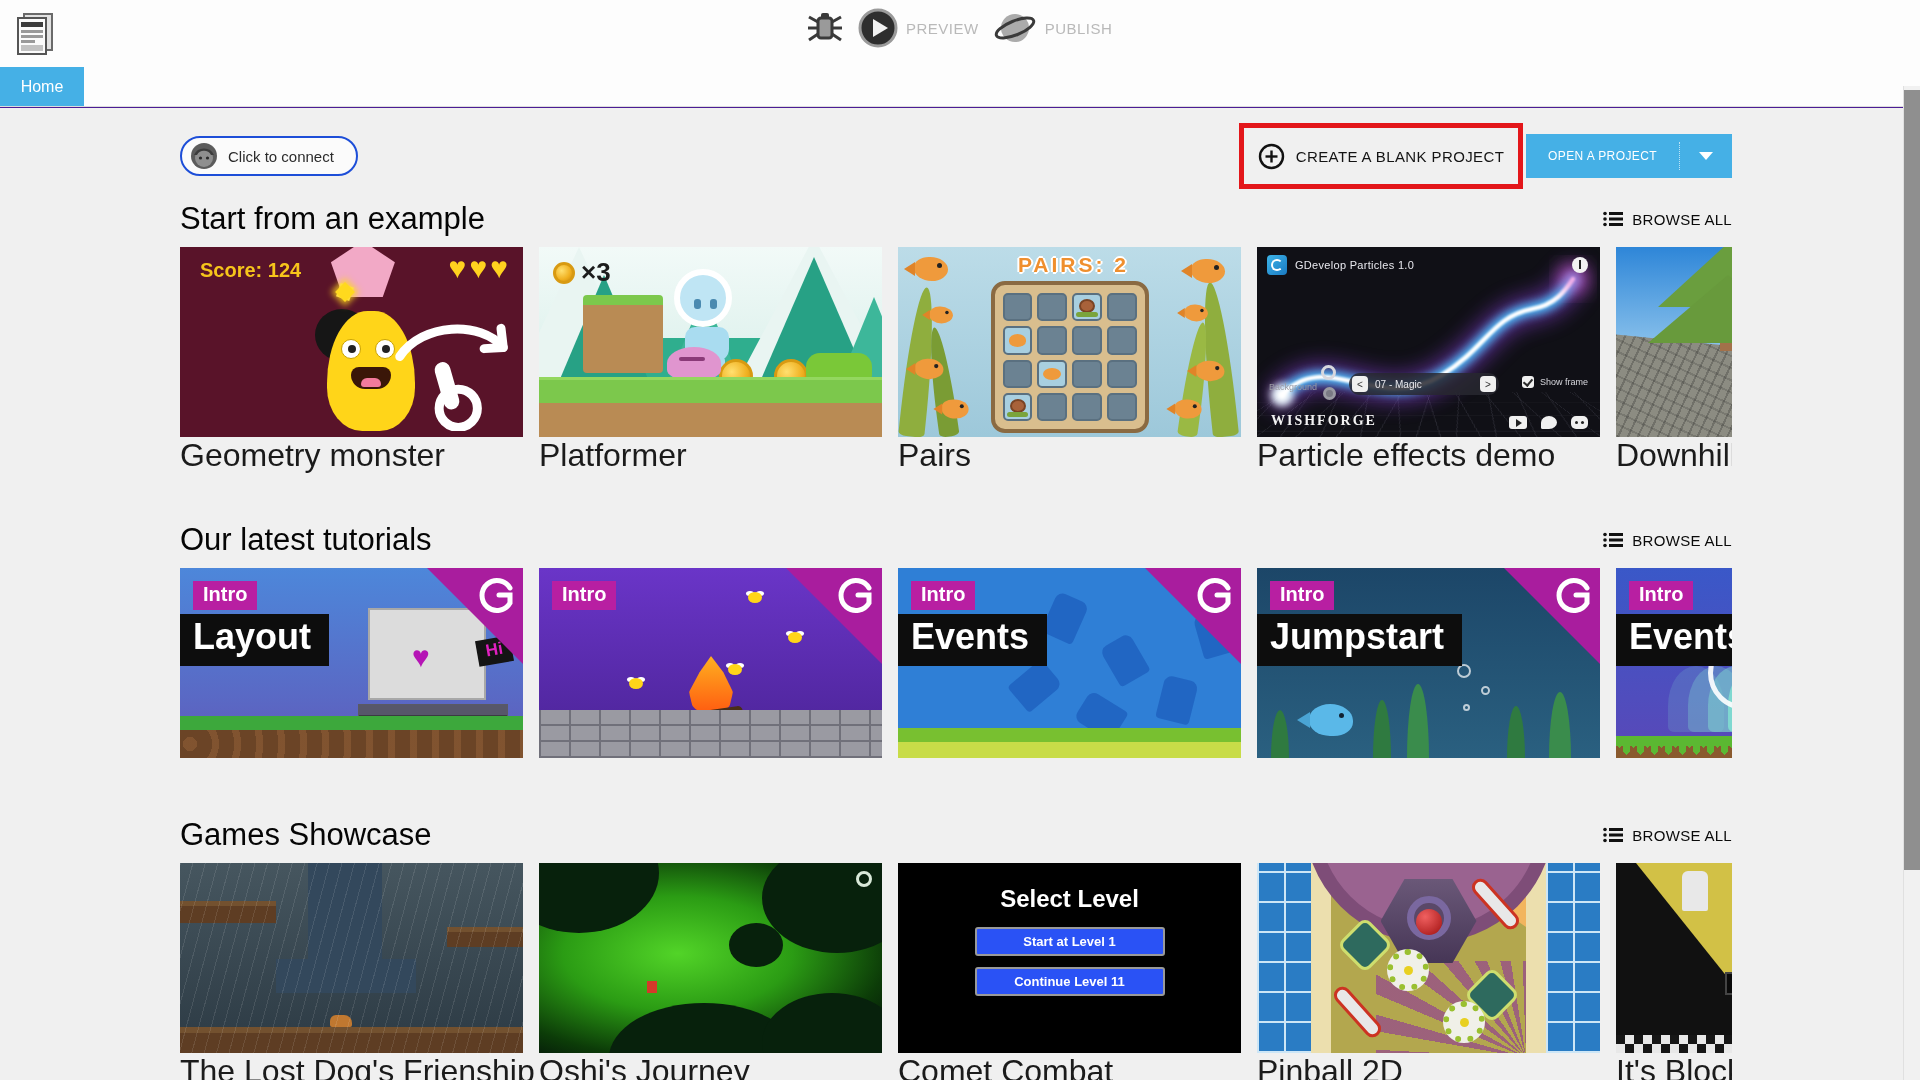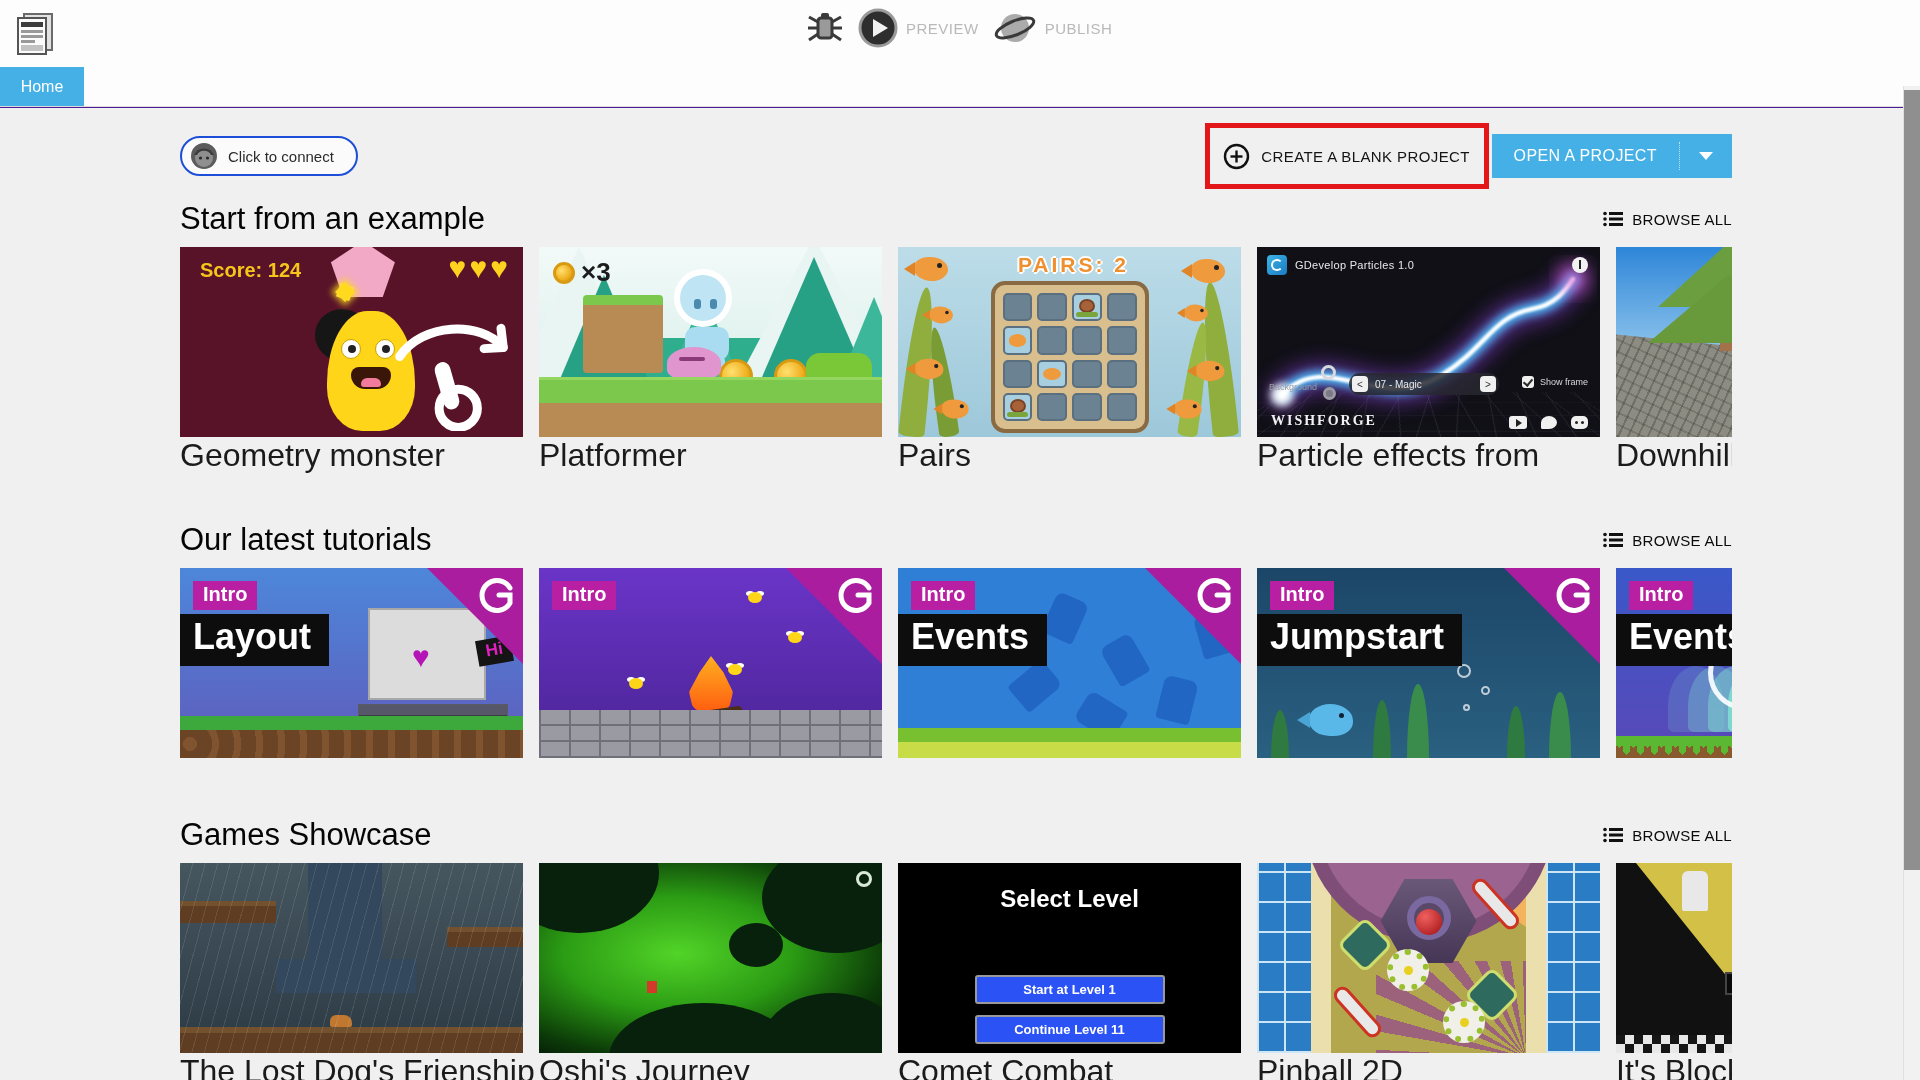--- a/index.html
+++ b/index.html
@@ -26,21 +26,21 @@
   .connect-pill { position:absolute; left:0; top:13px; height:40px; display:flex; align-items:center;
                   gap:10px; padding:0 22px 0 8px; border:2px solid #1d4ed8; border-radius:20px;
                   background:#fbfbfb; cursor:pointer; }
   .connect-label { font-size:15px; color:#2b2b2b; }
   .hero-right { position:absolute; right:0; top:0; display:flex; align-items:center; }
   .red-box { width:284px; height:66px; border:5px solid #e3161a; display:flex; align-items:center;
              justify-content:center; }
   .create-btn { display:flex; align-items:center; gap:11px; cursor:pointer; padding:6px 4px; }
   .create-label { font-size:15px; color:#141414; letter-spacing:.4px; }
   .open-btn { margin-left:3px; height:44px; display:flex; background:#45b0e6; cursor:pointer; }
-  .open-main { display:flex; align-items:center; padding:0 22px; color:#fff; font-size:16px;
+  .open-main { display:flex; align-items:center; padding:0 22px; color:#fff; font-size:12px;
                letter-spacing:.4px; }
   .open-divider { width:0; border-left:1px dotted rgba(255,255,255,.65); margin:8px 0; }
   .open-arrow { width:52px; display:flex; align-items:center; justify-content:center; }
   .caret-down { width:0; height:0; border-left:7px solid transparent; border-right:7px solid transparent;
                 border-top:8px solid #fff; }
 
   .section { position:relative; }
   .sec-head { display:flex; justify-content:space-between; align-items:center; height:44px; }
   .sec-title { font-size:31px; color:#050505; }
   .browse-all { display:flex; align-items:center; gap:9px; cursor:pointer; }
@@ -252,21 +252,21 @@
       background:radial-gradient(ellipse at 42% 48%,#52d428 0%,#2b9c14 34%,#0c3c08 62%,transparent 78%); }
   .oshi-blob { position:absolute; background:#07210c; border-radius:50%; }
   .oshi-hero { position:absolute; left:108px; top:118px; width:10px; height:12px; background:#d43a2a; }
   .oshi-timer { position:absolute; top:8px; right:10px; width:16px; height:16px;
       border:3px solid #d8e8d8; border-radius:50%; }
   .t-comet { background:#000; }
   .comet-title { position:absolute; top:22px; left:0; right:0; text-align:center; color:#fff;
       font-size:24px; font-weight:bold; }
   .comet-btn { position:absolute; left:50%; transform:translateX(-50%); width:190px; padding:5px 0;
       background:#2a52f5; border:2px solid #999; border-radius:3px; color:#fff; font-size:13px;
-      font-weight:bold; text-align:center;margin-top:48px; }
+      font-weight:bold; text-align:center; }
   .t-pin { background:#b3a74e; }
   .pin-tiles { position:absolute; top:0; bottom:0; width:54px; background:#2a7cc4;
       background-image:repeating-linear-gradient(0deg,#cde6f6 0 2px,transparent 2px 30px),
                        repeating-linear-gradient(90deg,#cde6f6 0 2px,transparent 2px 27px); }
   .pin-rail { position:absolute; top:0; bottom:0; width:20px; background:#ecdfae; }
   .pin-arc { position:absolute; top:-170px; left:50%; transform:translateX(-50%); width:250px;
       height:250px; background:#9a6390; border-radius:50%; border:14px solid #7e4d78; }
   .pin-orange { position:absolute; top:0; right:74px; width:0; height:0;
       border-top:64px solid #f2b55e; border-left:92px solid transparent; }
   .pin-hex { position:absolute; top:16px; left:50%; transform:translateX(-50%); width:96px; height:84px;
@@ -551,21 +551,21 @@
                     <span class="showframe-label">Show frame</span>
                   </div>
                 </div>
                 <div class="wishforge">WISHFORGE</div>
                 <div class="socials">
                   <div class="soc-yt"></div>
                   <div class="soc-tw"></div>
                   <div class="soc-dc"></div>
                 </div>
               </div>
-              <div class="caption">Particle effects from</div>
+              <div class="caption">Particle effects demo</div>
             </div>
 
             <div class="card">
               <div class="thumb t-down">
                 <div class="down-slope"></div>
                 <div class="down-trunk"></div>
                 <div class="tri" style="left:42px;top:-4px;width:140px;height:64px;background:#6a9e3e"></div>
                 <div class="tri" style="left:32px;top:28px;width:160px;height:68px;background:#689a3c"></div>
 
               </div>

